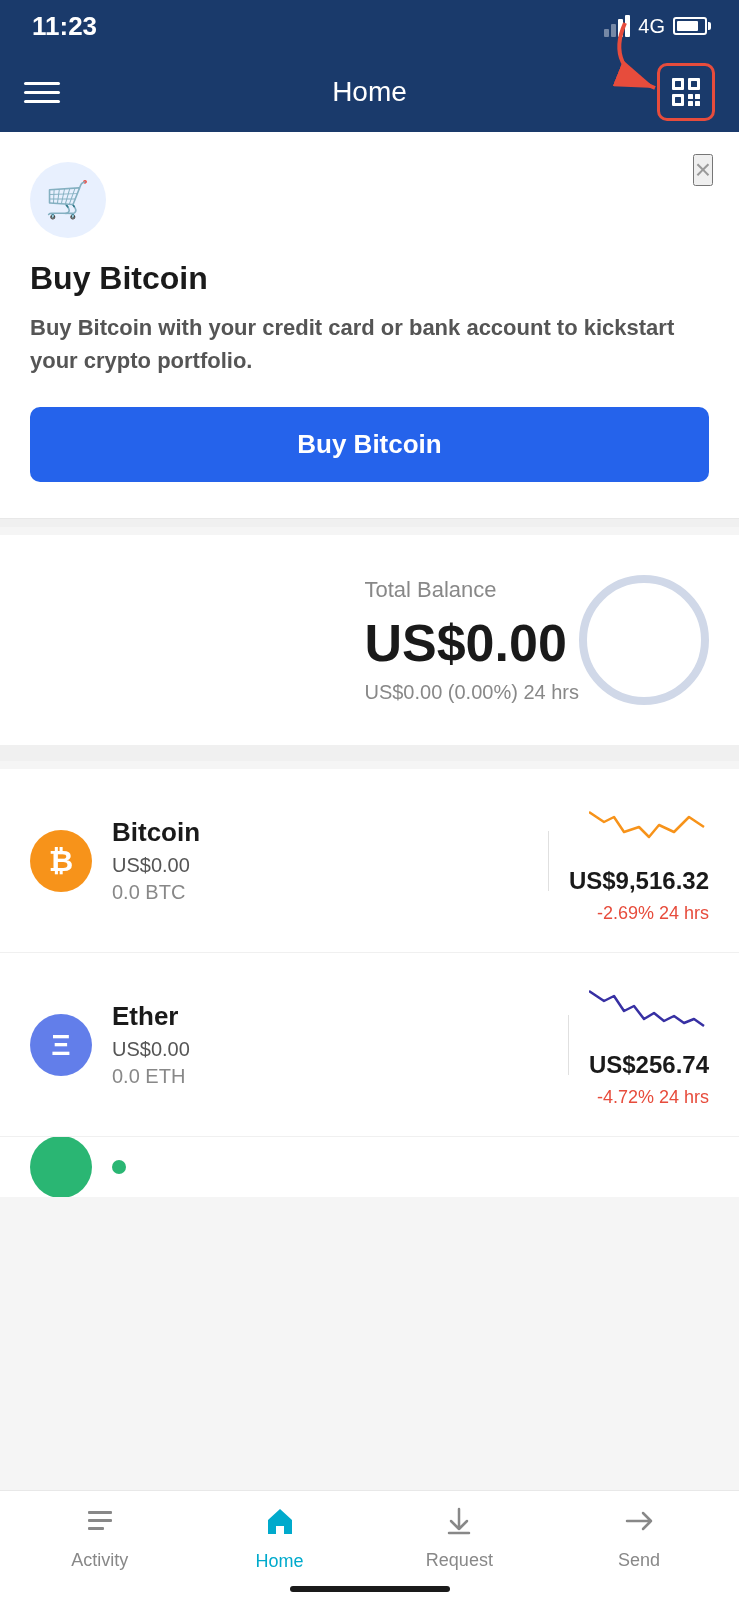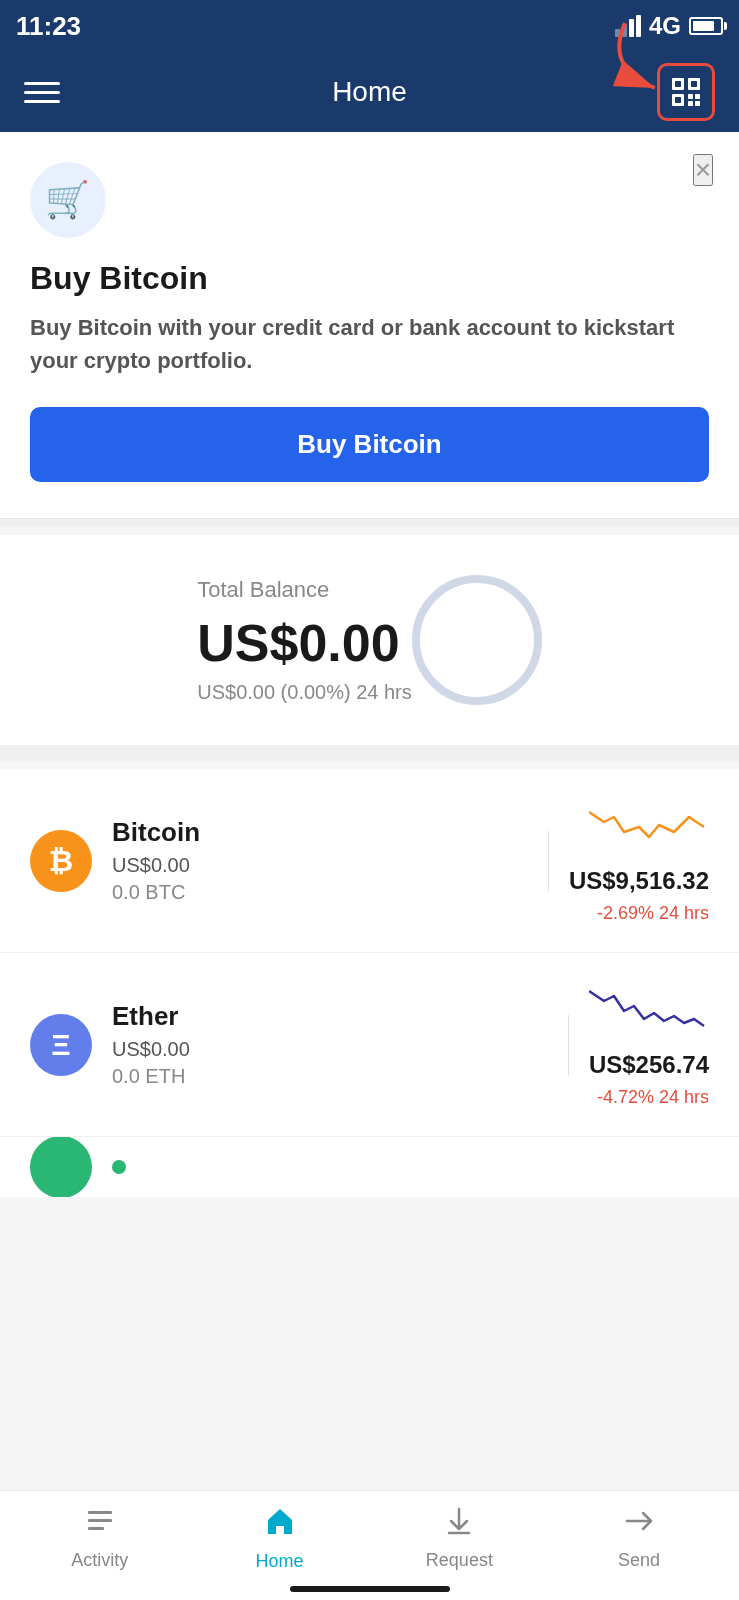--- a/index.html
+++ b/index.html
@@ -13,21 +13,21 @@
       overflow-x: hidden;
     }
 
     
     .status-bar {
       background: #1a3a6b;
       color: white;
       display: flex;
       justify-content: space-between;
       align-items: center;
-      padding: 10px 16px;
+      padding: 10px 32px;
       height: 52px;
     }
     .status-time {
       font-size: 26px;
       font-weight: 600;
     }
     .status-icons {
       display: flex;
       align-items: center;
       gap: 8px;
@@ -38,22 +38,22 @@
       gap: 2px;
       height: 22px;
     }
     .signal-bar {
       width: 5px;
       background: white;
       border-radius: 1px;
     }
     .signal-bar.dim { opacity: 0.4; }
     .network-label {
-      font-size: 24px;
-      font-weight: 700;
+      font-size: 20px;
+      font-weight: 400;
     }
     .battery {
       width: 34px;
       height: 18px;
       border: 2px solid white;
       border-radius: 3px;
       position: relative;
       display: flex;
       align-items: center;
       padding: 2px;
@@ -179,21 +179,21 @@
       border-radius: 10px;
       border: none;
       cursor: pointer;
     }
 
     
     .balance-section {
       background: white;
       padding: 40px 30px;
       display: flex;
-      justify-content: center;
+      justify-content: flex-end;
       align-items: center;
       border-bottom: 8px solid #f0f0f0;
       margin-top: 8px;
     }
     .balance-label {
       font-size: 22px;
       color: #888;
       margin-bottom: 10px;
     }
     .balance-amount {

